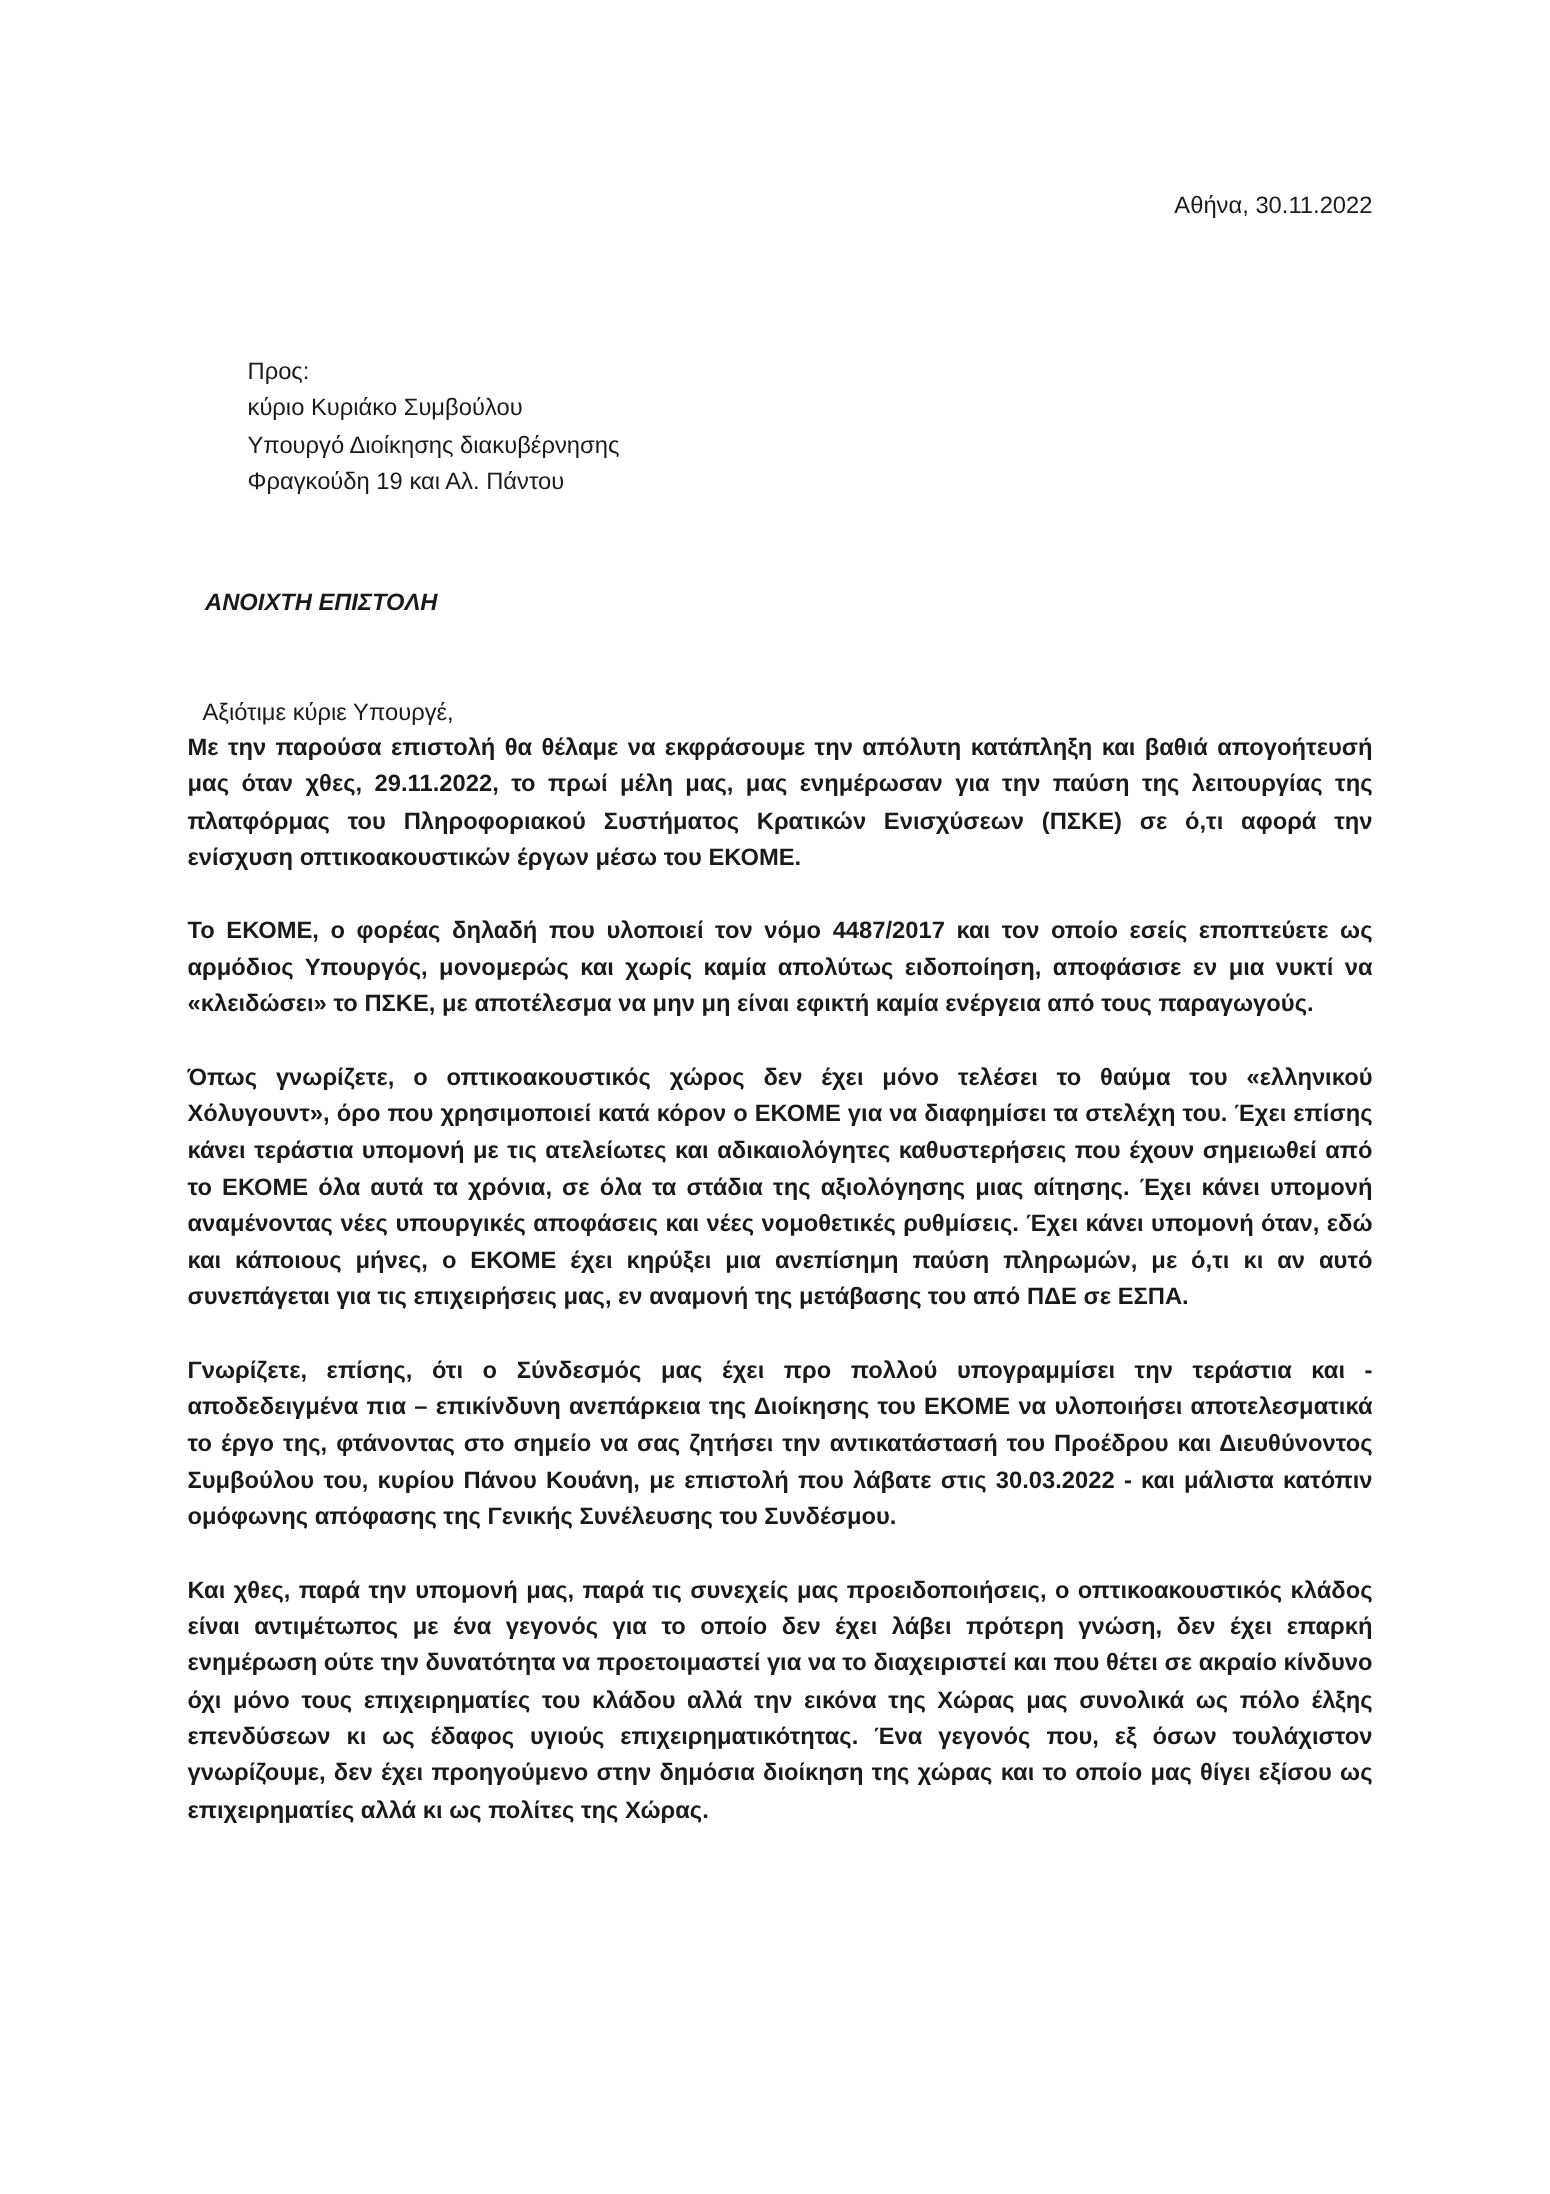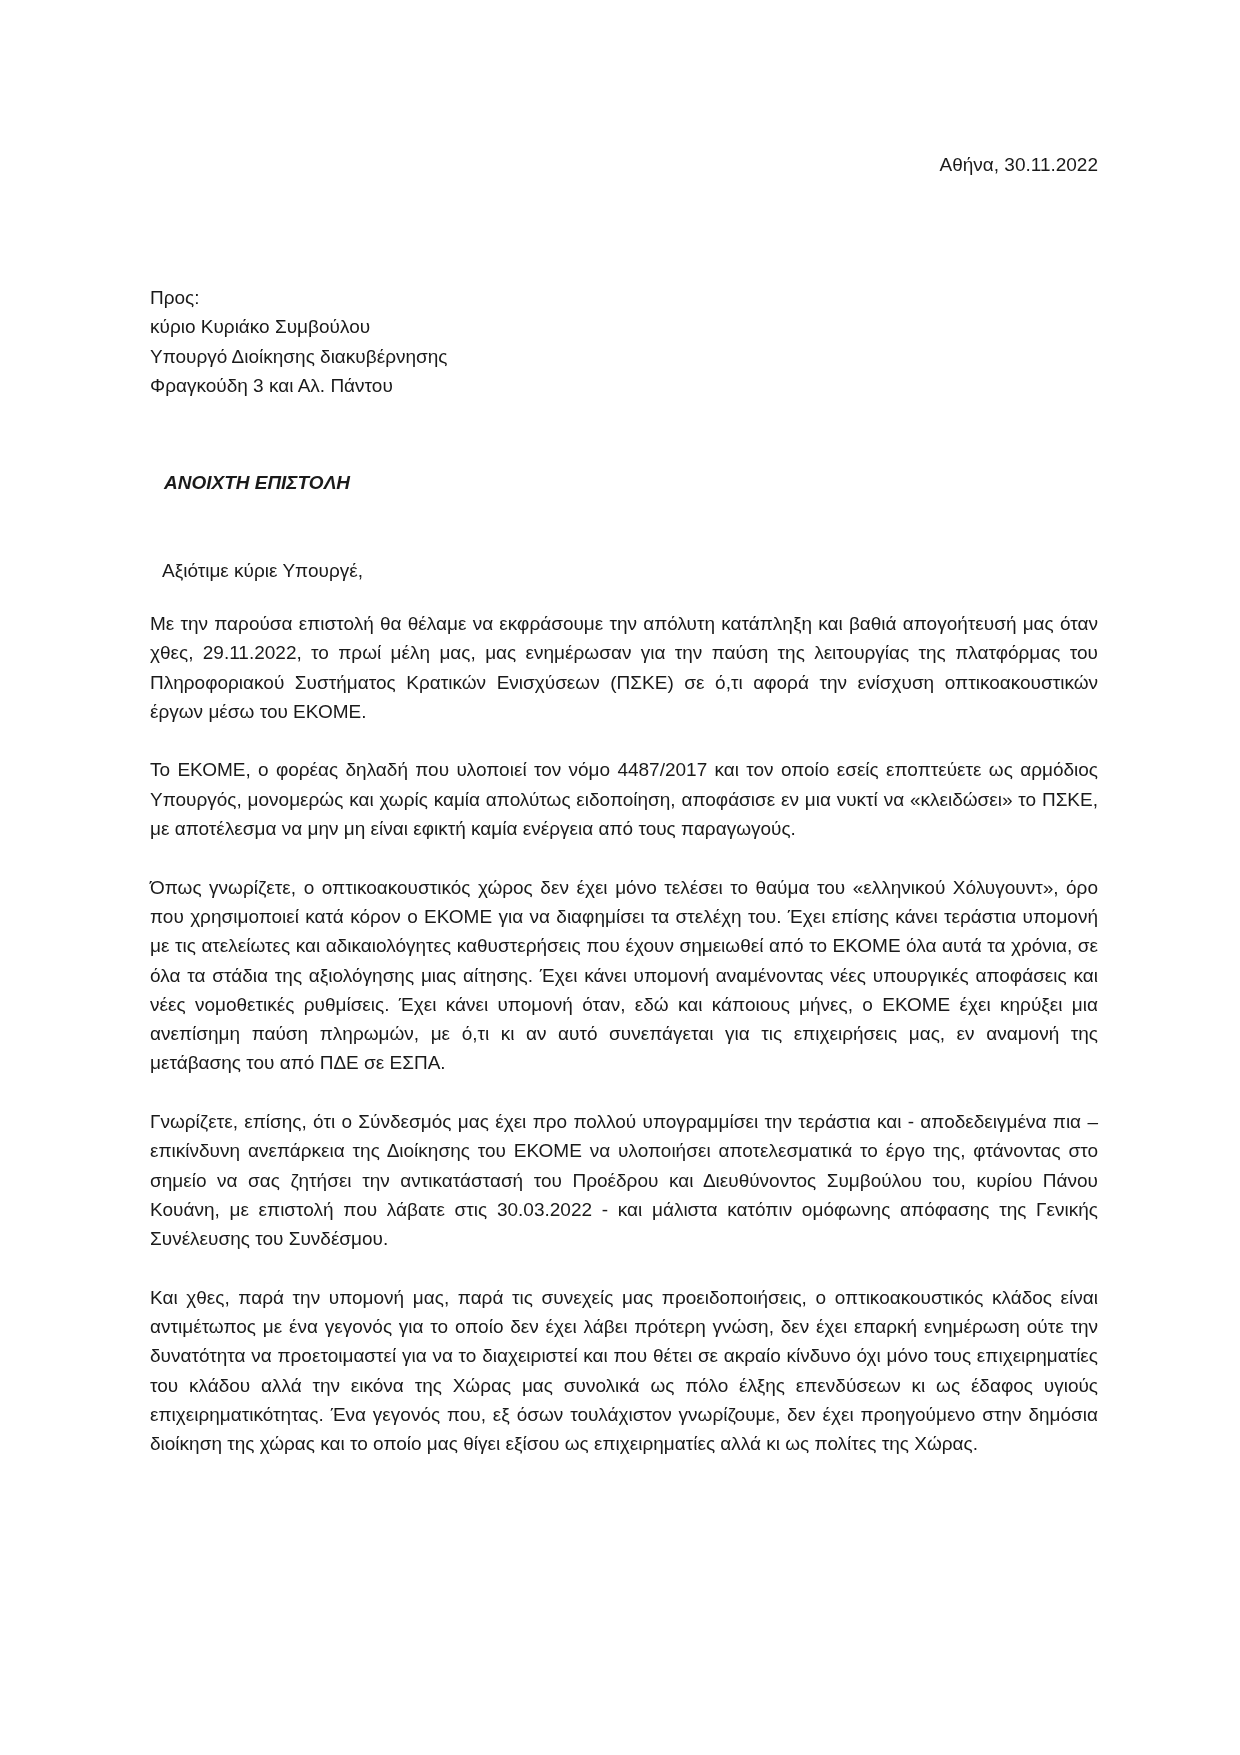--- a/index.html
+++ b/index.html
@@ -5,38 +5,38 @@
     html, body { margin: 0; padding: 0; background: #ffffff; }
     body { width: 1240px; height: 1755px; position: relative; overflow: hidden; }
     .page {
       position: absolute; left: 0; top: 0; width: 1240px; height: 1249px;
       background: #ffffff; color: #1a1a1a;
       font-family: "Liberation Sans", "DejaVu Sans", sans-serif;
       font-size: 19px; line-height: 29.3px;
     }
     .date { position: absolute; top: 150px; left: 150px; width: 948px; text-align: right; }
     .recipient { position: absolute; top: 283px; left: 150px; width: 948px; }
-    .recipient div { white-space: nowrap; }
+    .recipient div { white-space: nowrap; margin-left: 48px; }
     .title { position: absolute; top: 468px; left: 164px; font-weight: bold; font-style: italic; }
     .salutation { position: absolute; top: 556px; left: 150px; margin-left: 12px; }
-    .body { position: absolute; top: 609px; left: 150px; width: 948px; }
+    .body { position: absolute; top: 584px; left: 150px; width: 948px; font-weight: bold; }
     .body p { margin: 0 0 29.3px 0; text-align: justify; }
   </style>
 </head>
 <body>
 
 <div class="page">
 
   <div class="date">Αθήνα, 30.11.2022</div>
 
   <div class="recipient">
     <div>Προς:</div>
     <div>κύριο Κυριάκο Συμβούλου</div>
     <div>Υπουργό Διοίκησης διακυβέρνησης</div>
-    <div>Φραγκούδη 3 και Αλ. Πάντου</div>
+    <div>Φραγκούδη 19 και Αλ. Πάντου</div>
   </div>
 
   <div class="title">ΑΝΟΙΧΤΗ ΕΠΙΣΤΟΛΗ</div>
 
   <div class="salutation">Αξιότιμε κύριε Υπουργέ,</div>
 
   <div class="body">
     <p>Με την παρούσα επιστολή θα θέλαμε να εκφράσουμε την απόλυτη κατάπληξη και βαθιά απογοήτευσή μας όταν χθες, 29.11.2022, το πρωί μέλη μας, μας ενημέρωσαν για την παύση της λειτουργίας της πλατφόρμας του Πληροφοριακού Συστήματος Κρατικών Ενισχύσεων (ΠΣΚΕ) σε ό,τι αφορά την ενίσχυση οπτικοακουστικών έργων μέσω του ΕΚΟΜΕ.</p>
     <p>Το ΕΚΟΜΕ, ο φορέας δηλαδή που υλοποιεί τον νόμο 4487/2017 και τον οποίο εσείς εποπτεύετε ως αρμόδιος Υπουργός, μονομερώς και χωρίς καμία απολύτως ειδοποίηση, αποφάσισε εν μια νυκτί να «κλειδώσει» το ΠΣΚΕ, με αποτέλεσμα να μην μη είναι εφικτή καμία ενέργεια από τους παραγωγούς.</p>
     <p>Όπως γνωρίζετε, ο οπτικοακουστικός χώρος δεν έχει μόνο τελέσει το θαύμα του «ελληνικού Χόλυγουντ», όρο που χρησιμοποιεί κατά κόρον ο ΕΚΟΜΕ για να διαφημίσει τα στελέχη του. Έχει επίσης κάνει τεράστια υπομονή με τις ατελείωτες και αδικαιολόγητες καθυστερήσεις που έχουν σημειωθεί από το ΕΚΟΜΕ όλα αυτά τα χρόνια, σε όλα τα στάδια της αξιολόγησης μιας αίτησης. Έχει κάνει υπομονή αναμένοντας νέες υπουργικές αποφάσεις και νέες νομοθετικές ρυθμίσεις. Έχει κάνει υπομονή όταν, εδώ και κάποιους μήνες, ο ΕΚΟΜΕ έχει κηρύξει μια ανεπίσημη παύση πληρωμών, με ό,τι κι αν αυτό συνεπάγεται για τις επιχειρήσεις μας, εν αναμονή της μετάβασης του από ΠΔΕ σε ΕΣΠΑ.</p>

